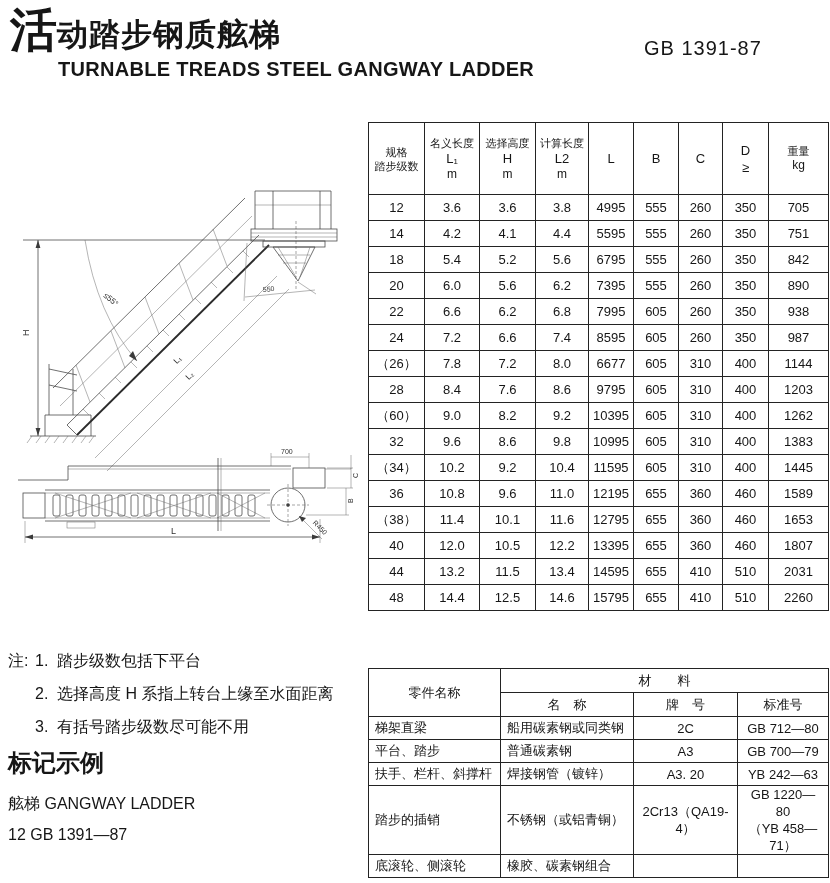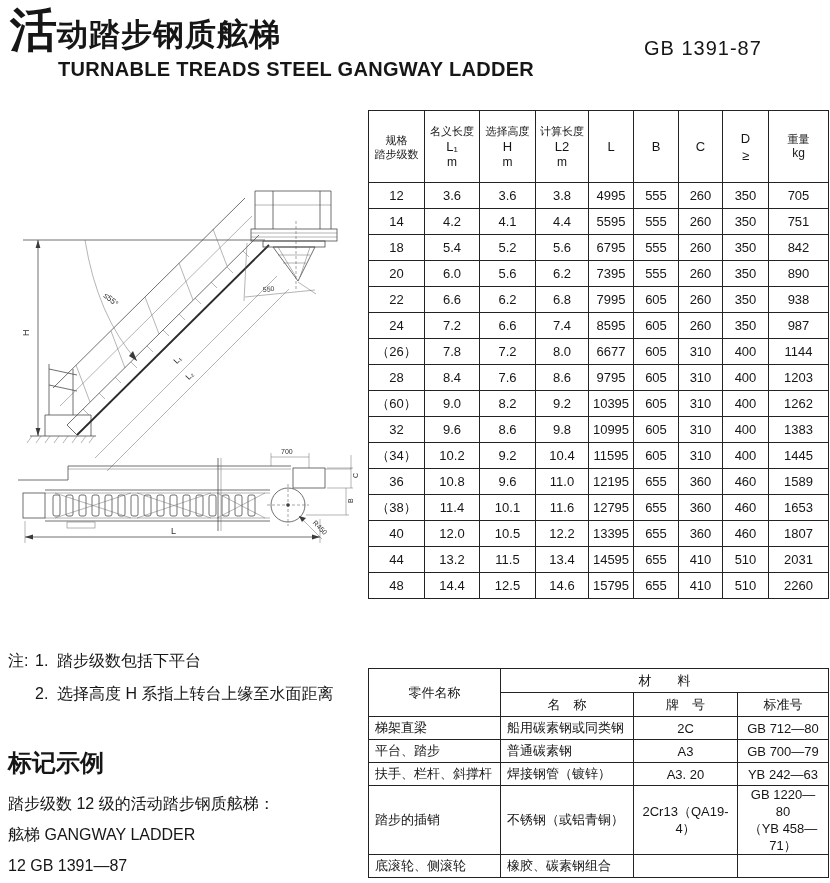--- a/index.html
+++ b/index.html
@@ -22,21 +22,21 @@
     stroke:#4b4b4b; fill:none; stroke-width:.8;
   }
   .diagram .thick { stroke:#2b2b2b; stroke-width:1.8; }
   .diagram .thin  { stroke:#6a6a6a; stroke-width:.5; }
   .diagram .dash  { stroke-dasharray:3,2; stroke-width:.5; }
   .diagram .fillk { fill:#3a3a3a; stroke:none; }
   .diagram text { fill:#2f2f2f; stroke:none; font-family:"Liberation Sans",sans-serif; }
 
   
   table.spec {
-    position:absolute; left:368px; top:110px; width:460px;
+    position:absolute; left:368px; top:122px; width:460px;
     border-collapse:collapse; table-layout:fixed;border-radius:25px;
   }
   table.spec th, table.spec td {
     border:1.4px solid #232323; text-align:center; vertical-align:middle; padding:0;
   }
   table.spec thead th { height:72px; font-weight:normal; }
   table.spec tbody td { height:26px; font-size:13px; }
   .h-sm { font-size:11px; line-height:14px; }
   .h-letter { font-size:13px; line-height:17px; }
   .h-unit { font-size:12px; line-height:15px; }
@@ -429,25 +429,27 @@
     </tbody>
 </table>
 
 <div class="notes">
   <div class="note-line">
     <span class="note-prefix">注:</span><span class="note-num">1.</span><span>踏步级数包括下平台</span>
   </div>
   <div class="note-line">
     <span class="note-prefix"></span><span class="note-num">2.</span><span>选择高度 H 系指上转台上缘至水面距离</span>
   </div>
+  <div class="note-line">
+    <span class="note-prefix"></span><span class="note-num">3.</span><span>有括号踏步级数尽可能不用</span>
+  </div>
 </div>
 
 <div class="marking">
   <div class="marking-heading">标记示例</div>
-  <div class="marking-line">踏步级数 12 级的活动踏步钢质舷梯：</div>
   <div class="marking-line">舷梯 GANGWAY LADDER</div>
   <div class="marking-line">12 GB 1391—87</div>
 </div>
 
 <table class="materials">
   <colgroup>
     <col style="width:132px">
       <col style="width:133px">
       <col style="width:104px">
       <col style="width:91px">

